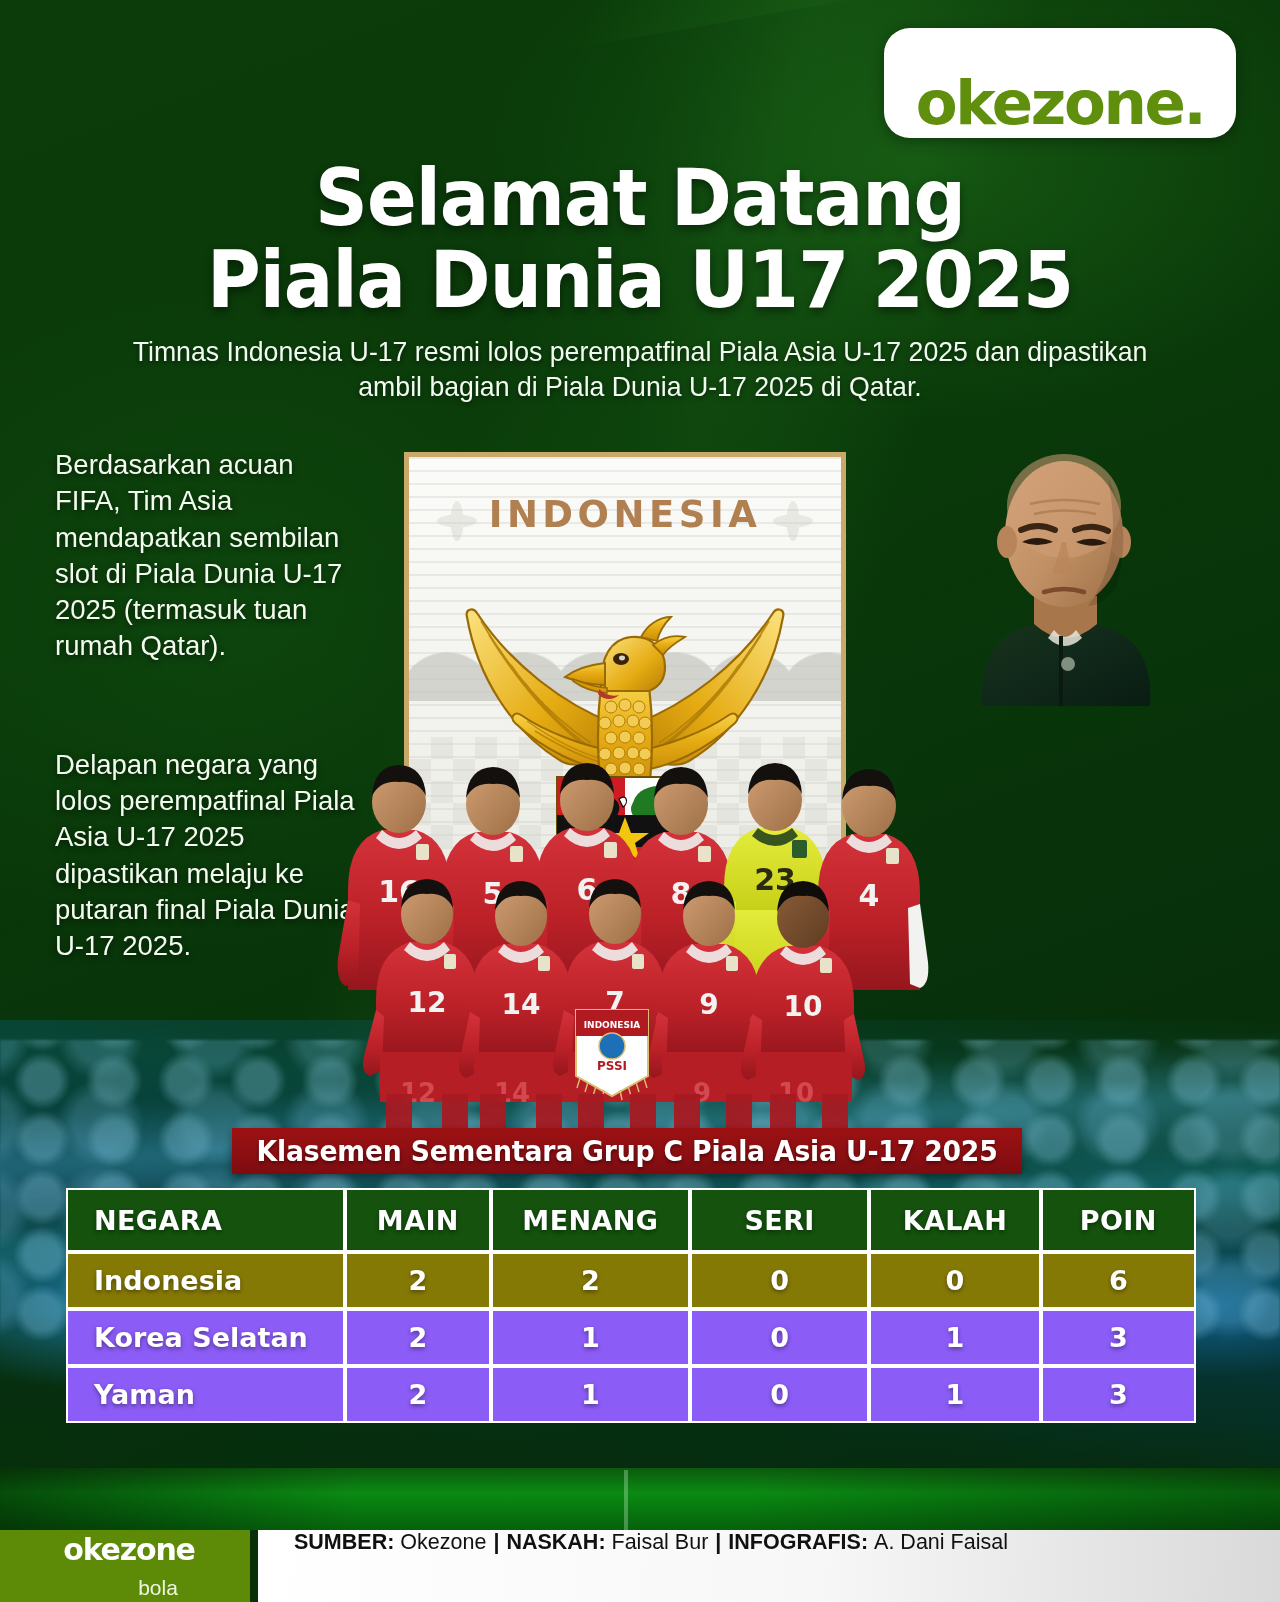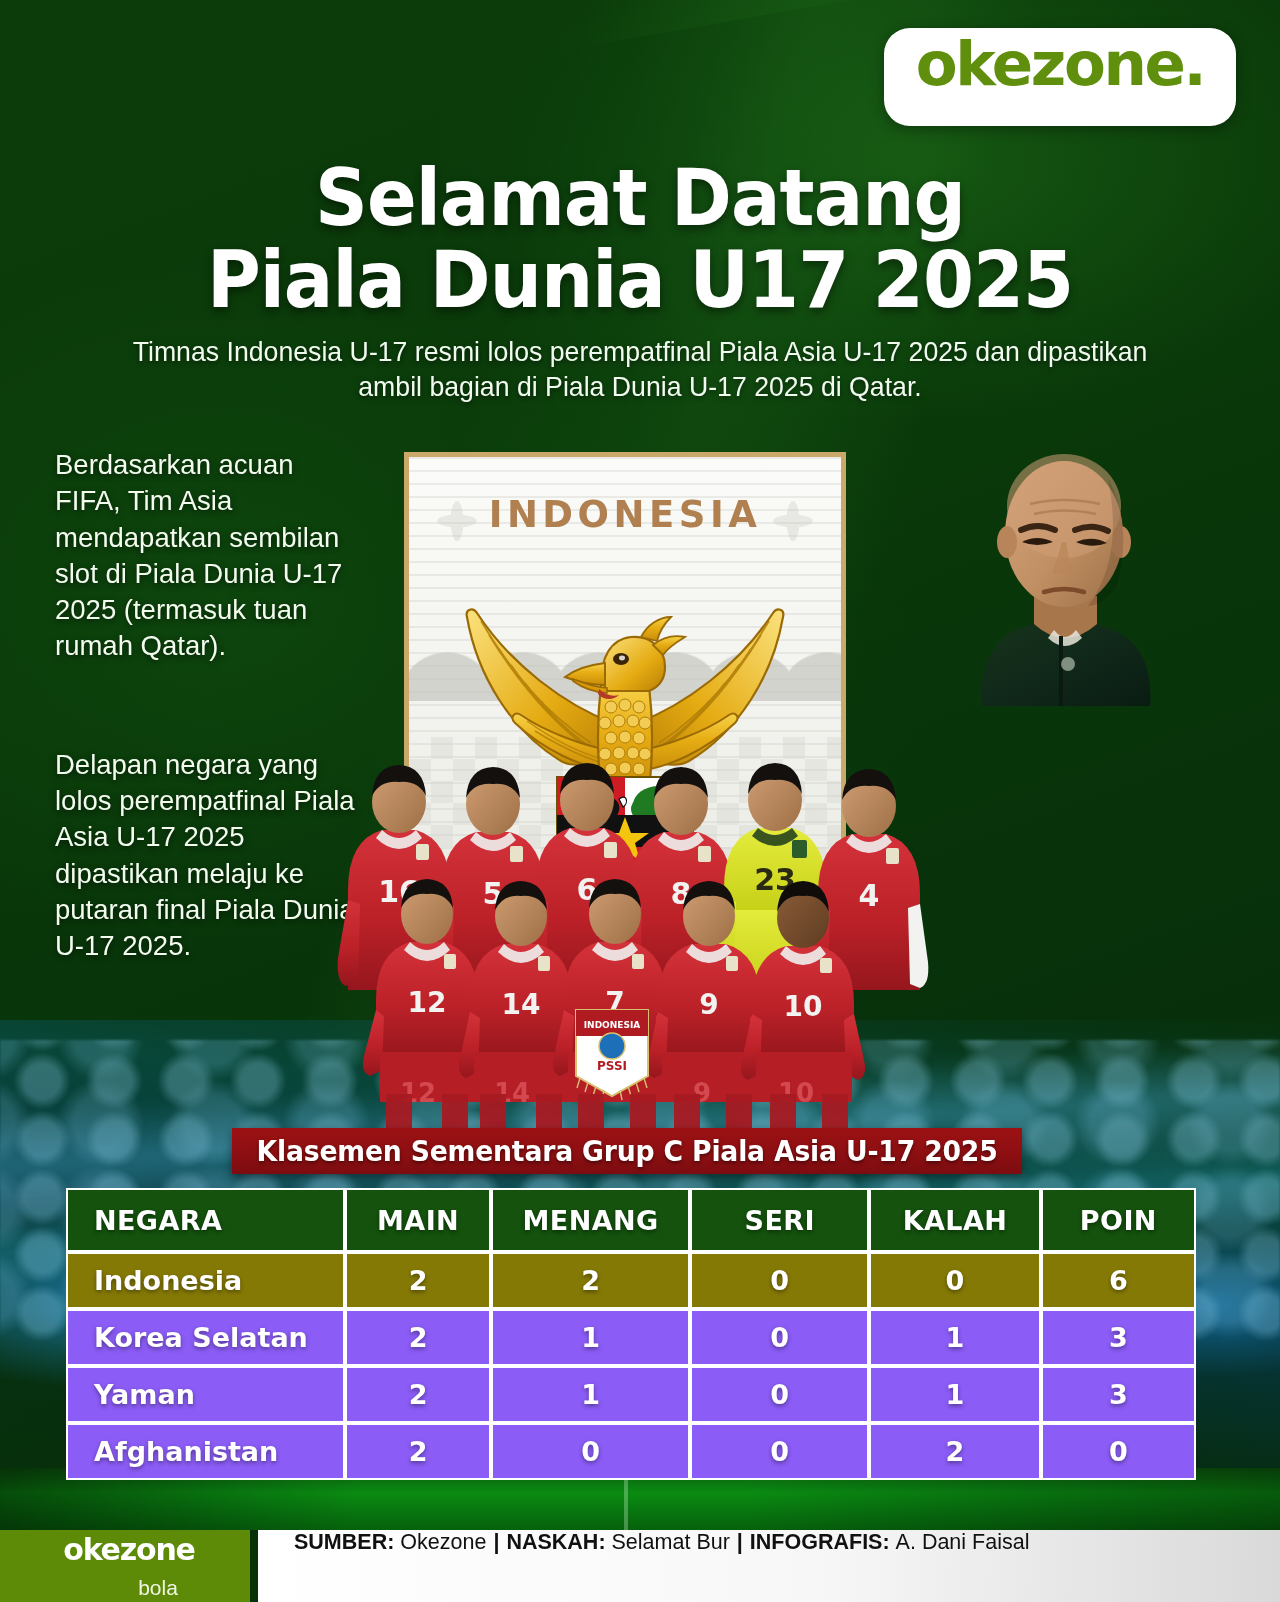--- a/index.html
+++ b/index.html
@@ -66,23 +66,23 @@
     background:linear-gradient(180deg,#0c5a0e 0%, #0a8b12 40%, #06610c 100%);
   }
   .bg-pitch:after{
     content:""; position:absolute; left:0; right:0; top:0; height:100%;
     background:linear-gradient(96deg, rgba(0,0,0,.45) 0%, rgba(0,0,0,0) 28%, rgba(0,0,0,0) 58%, rgba(0,0,0,.35) 100%);
   }
   .bg-pitch-line{ position:absolute; left:624px; top:1470px; width:4px; height:60px; background:rgba(220,255,220,.30); }
 
   
   .logo-pill{
-    position:absolute; right:44px; top:28px; width:352px; height:98px;
+    position:absolute; right:44px; top:28px; width:352px; height:110px;
     background:#ffffff; border-radius:26px;
-    display:flex; align-items:flex-start; justify-content:center;
+    display:flex; align-items:flex-end; justify-content:center;
     box-shadow:0 3px 14px rgba(0,0,0,.35);
   }
   .logo-text{
     font-family:"DejaVu Sans", sans-serif;
     font-weight:700; font-size:61px; color:#5f8f0c;
     letter-spacing:-2.4px;
   }
   .logo-text .dot{ color:#5f8f0c; }
 
   
@@ -662,46 +662,38 @@
         <td>3</td>
       </tr>
       <tr class="nm">
         <td class="c-neg">Yaman</td>
         <td>2</td>
         <td>1</td>
         <td>0</td>
         <td>1</td>
         <td>3</td>
       </tr>
-      <tr class="nm">
-        <td class="c-neg">Afghanistan</td>
-        <td>2</td>
-        <td>0</td>
-        <td>0</td>
-        <td>2</td>
-        <td>0</td>
-      </tr>
     </tbody>
   </table>
 
 
   <div class="footer">
     <div class="footer-logo">
       <div class="fl-1">okezone</div>
       <div class="fl-2">bola</div>
     </div>
     <div class="footer-sep"></div>
     <div class="footer-src">
       <b>SUMBER:</b>
       <span class="lite">&nbsp;</span>
       <span class="lite">Okezone</span>
       <span class="bar">|</span>
       <b>NASKAH:</b>
       <span class="lite">&nbsp;</span>
-      <span class="lite">Selamat Bur</span>
+      <span class="lite">Faisal Bur</span>
       <span class="bar">|</span>
       <b>INFOGRAFIS:</b>
       <span class="lite">&nbsp;</span>
       <span class="lite">A. Dani Faisal</span>
     </div>
   </div>
 
 </div>
 
 </body></html>

